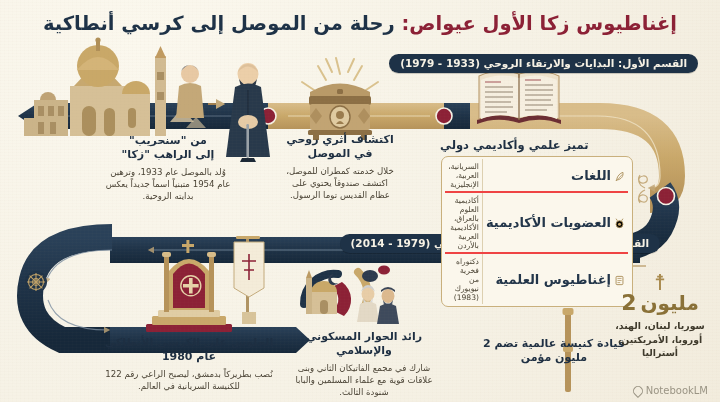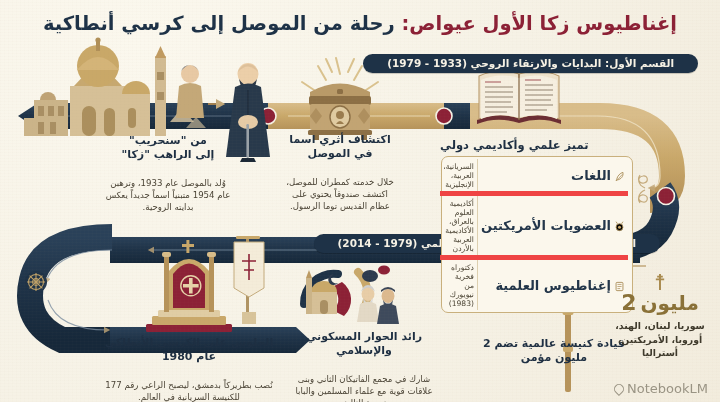--- a/index.html
+++ b/index.html
@@ -25,62 +25,62 @@
   .txt{position:absolute;direction:rtl;}
   #title{
     left:0;right:0;top:12px;text-align:center;
     font-size:19.5px;font-weight:bold;color:#1e3247;letter-spacing:0px;
     line-height:1.25;
   }
   #title .accent{color:#8c2136;}
 
   .badge{
     position:absolute;background:#1e3247;color:#f6f1e4;
-    border-radius:12px;padding:3px 24px 4px;
+    border-radius:12px;padding:3px 11px 4px;
     font-size:10.5px;font-weight:bold;white-space:nowrap;
     box-shadow:0 1px 0 rgba(0,0,0,.18);
     margin-left:13px;
   }
   #badge1{right:22px;top:54px;}
   #badge2{right:60px;top:234px;}
 
   .blk{position:absolute;text-align:center;direction:rtl;}
   .blk .h{font-size:11px;font-weight:bold;color:#1e2f42;line-height:1.3;}
-  .blk .p{font-size:8.6px;color:#4a4335;line-height:1.42;margin-top:14px;}
+  .blk .p{font-size:8.6px;color:#4a4335;line-height:1.42;margin-top:3px;}
 
   #b1{left:104px;top:134px;width:128px;}
   #b2{left:281px;top:133px;width:118px;}
   #b3{left:100px;top:336px;width:178px;}
   #b4{left:288px;top:330px;width:152px;}
   #b5{left:470px;top:337px;width:168px;text-align:center;}
 
   
   #tblTitle{position:absolute;left:440px;top:138px;width:200px;text-align:left;
             font-size:11.5px;font-weight:bold;color:#1e2f42;}
   #card{
     position:absolute;left:441px;top:156px;width:192px;
     background:#fbf7ec;border:1.1px solid #c9b07d;border-radius:7px;
     padding:2px 4px;box-sizing:border-box;
   }
   #card table{width:100%;border-collapse:collapse;direction:rtl;}
   #card td{padding:2.5px 3px;vertical-align:middle;}
-  #card tr+tr td{border-top:5px solid #ef4444;}
+  #card tr+tr td{border-top:2px solid #ef4444;}
   .lbl{font-size:13px;font-weight:bold;color:#23364a;white-space:nowrap;text-align:right;}
   .val{font-size:7.6px;color:#4b4434;text-align:right;border-right:1px solid #ddd0b0;}
   .ic{display:inline-block;width:11px;height:11px;vertical-align:-2px;margin-left:3px;}
 
   
   #stat{position:absolute;right:14px;top:272px;width:92px;text-align:center;direction:rtl;}
   #stat .cross{color:#a98b4f;font-size:22px;line-height:1;margin-bottom:-2px;}
   #stat .num{font-size:20px;font-weight:bold;color:#8a7138;line-height:1;
              display:flex;justify-content:center;align-items:baseline;gap:4px;}
   #stat .cap{font-size:9.4px;font-weight:bold;color:#3f3a2c;line-height:1.45;margin-top:5px;}
 
   
-  #wm{position:absolute;right:12px;bottom:6px;font-size:13px;color:#9a9484;
+  #wm{position:absolute;right:12px;bottom:6px;font-size:10px;color:#9a9484;
       display:flex;align-items:center;gap:3px;direction:ltr;}
   #wm .g{display:inline-block;width:8px;height:8px;border:1.2px solid #9a9484;
          border-radius:50% 50% 50% 0;transform:rotate(-45deg);}
 </style>
 </head>
 <body>
 
 <div id="stage">
 
   <svg class="layer" viewBox="0 0 720 402">
@@ -309,21 +309,21 @@
   <div class="blk" id="b1">
     <div class="h">
       <span>من "سنحريب"</span><br>
       <span>إلى الراهب "زكا"</span>
     </div>
     <div class="p">وُلد بالموصل عام 1933، وترهبن عام 1954 متبنياً اسماً جديداً يعكس بدايته الروحية.</div>
   </div>
 
   <div class="blk" id="b2">
     <div class="h">
-      <span>اكتشاف أثري اسما</span><br>
+      <span>اكتشاف أثري روحي</span><br>
       <span>في الموصل</span>
     </div>
     <div class="p">خلال خدمته كمطران للموصل، اكتشف صندوقاً يحتوي على عظام القديس توما الرسول.</div>
   </div>
 
   <div id="tblTitle">تميز علمي وأكاديمي دولي</div>
 
   <div id="card">
     <table>
       <tbody>
@@ -335,40 +335,40 @@
           </svg><span>اللغات</span>
         </td>
         <td class="val">السريانية، العربية، الإنجليزية</td>
       </tr>
       <tr>
         <td class="lbl">
           <svg class="ic" viewBox="0 0 16 16">
             <circle cx="8" cy="9" r="5" fill="#dcc characters" stroke="#a98b55" stroke-width="1.3"></circle>
             <circle cx="8" cy="9" r="2.2" fill="#c9a86a"></circle>
             <path d="M5,4 L3,1 M11,4 L13,1" stroke="#a98b55" stroke-width="1.3"></path>
-          </svg><span>العضويات الأمريكتين</span>
+          </svg><span>العضويات الأكاديمية</span>
         </td>
         <td class="val">أكاديمية العلوم بالعراق، الأكاديمية العربية بالأردن</td>
       </tr>
       <tr>
         <td class="lbl">
           <svg class="ic" viewBox="0 0 16 16">
             <rect x="3" y="2" width="10" height="12" rx="1.4" fill="none" stroke="#a98b55" stroke-width="1.3"></rect>
             <path d="M5,5 h6 M5,8 h6 M5,11 h4" stroke="#a98b55" stroke-width="1"></path>
           </svg><span>إغناطيوس العلمية</span>
         </td>
         <td class="val">دكتوراه فخرية من نيويورك (1983)</td>
       </tr>
     </tbody>
       </table>
   </div>
 
   <div class="blk" id="b3">
     <div class="h">الجلوس على الكرسي الأنطاكي عام 1980</div>
-    <div class="p">نُصب بطريركاً بدمشق، ليصبح الراعي رقم 177 للكنيسة السريانية في العالم.</div>
+    <div class="p">نُصب بطريركاً بدمشق، ليصبح الراعي رقم 122 للكنيسة السريانية في العالم.</div>
   </div>
 
   <div class="blk" id="b4">
     <div class="h">رائد الحوار المسكوني والإسلامي</div>
     <div class="p">شارك في مجمع الفاتيكان الثاني وبنى علاقات قوية مع علماء المسلمين والبابا شنودة الثالث.</div>
   </div>
 
   <div class="blk" id="b5">
     <div class="h">قيادة كنيسة عالمية تضم 2 مليون مؤمن</div>
   </div>

